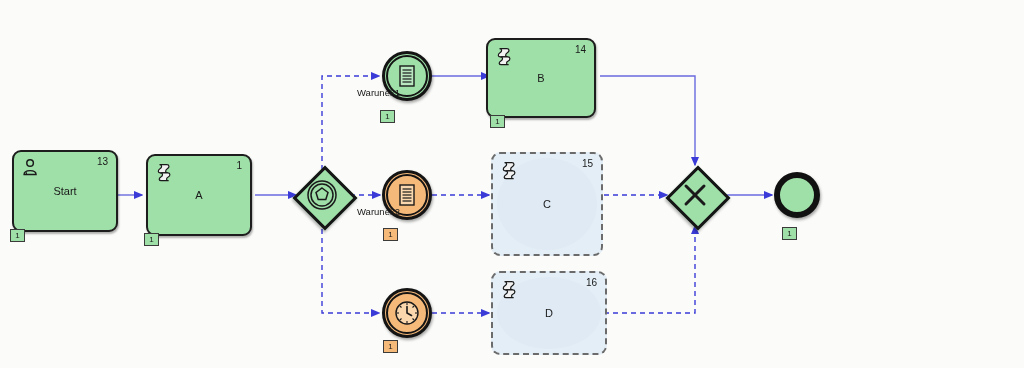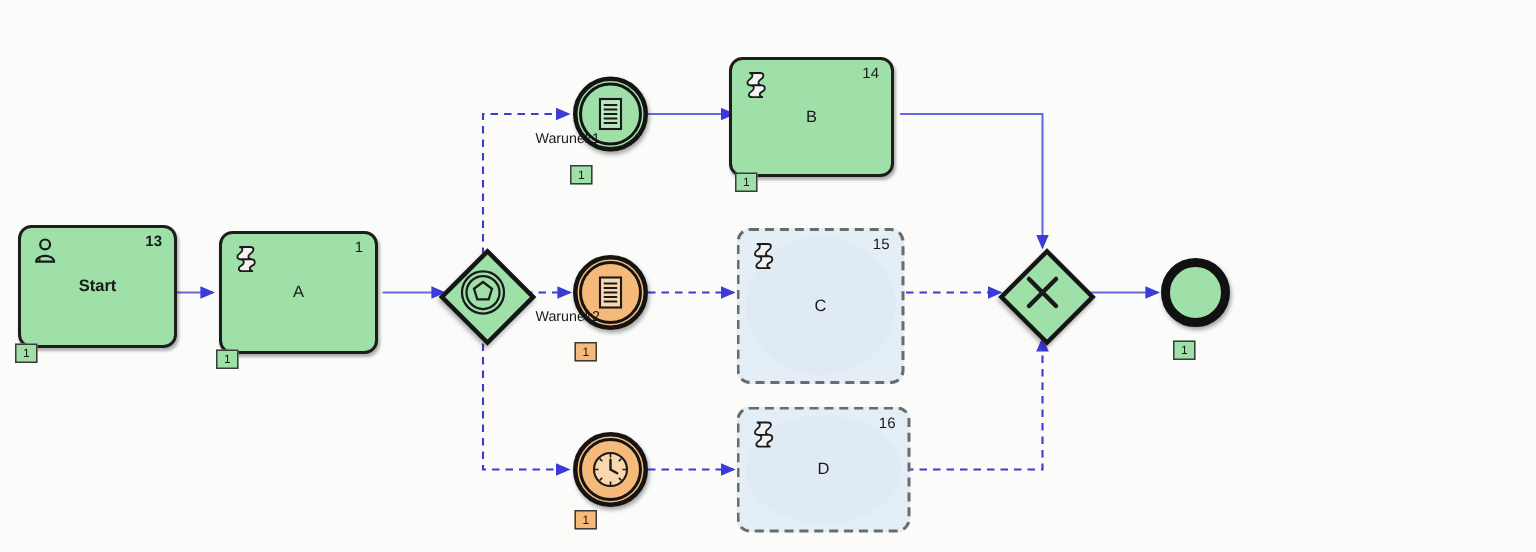--- a/index.html
+++ b/index.html
@@ -198,21 +198,21 @@
       <path d="M432,195 L489,195"></path>
 
       <path d="M432,313 L489,313"></path>
 
       <path d="M604,195 L667,195"></path>
 
       <path d="M604,313 L695,313 L695,226"></path>
     </g>
   </svg>
 
-  <div class="task active" style="left:12px; top:150px; width:106px; height:82px;font-weight:bold;">
+  <div class="task active" style="left:12px; top:150px; width:106px; height:82px;">
     <span class="task-icon">
       <svg viewBox="0 0 24 24" width="22" height="22">
         <circle cx="11" cy="6.5" r="3.6" fill="none" stroke="#1a1a1a" stroke-width="1.6"></circle>
         <path d="M4.5 19 C4.5 13.5 17.5 13.5 17.5 19 Z" fill="none" stroke="#1a1a1a" stroke-width="1.6"></path>
         <path d="M7 16.5 L7 19" stroke="#1a1a1a" stroke-width="1.2"></path>
       </svg>
     </span>
     <span class="task-id">13</span>
     <span class="task-label">Start</span>
   </div>

